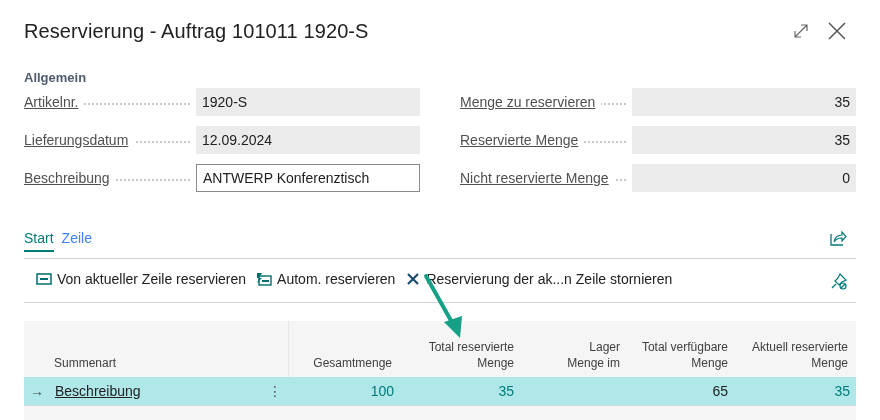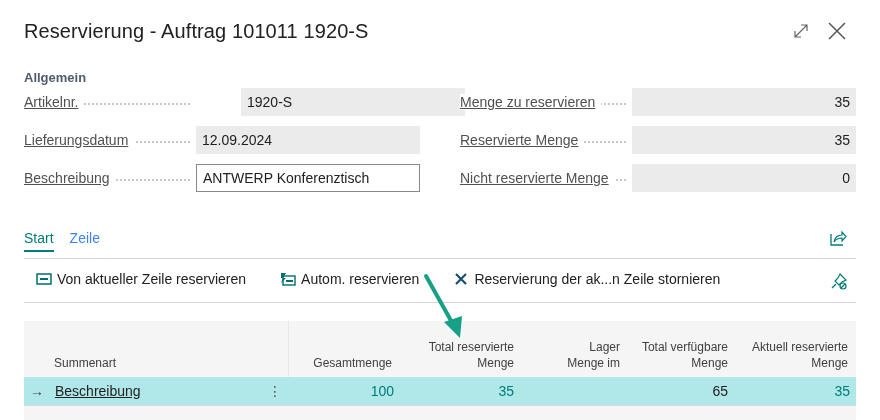--- a/index.html
+++ b/index.html
@@ -13,27 +13,27 @@
   .section-label { position: absolute; left: 24px; top: 70px; font-size: 13px; font-weight: bold; color: #505c6d; }
 
   .field-row { position: absolute; height: 28px; display: flex; align-items: center; }
   .field-label { font-size: 14px; color: #505050; white-space: nowrap; overflow: hidden; position: relative; flex: none; text-decoration: underline; }
   .field-label .txt { background: #fff; padding-right: 6px; position: relative; z-index: 1; }
   .field-label .dots { position: absolute; left: 0; right: 6px; top: 50%; border-bottom: 2px dotted #c8c8c8; transform: translateY(1px); }
   .field-value { height: 28px; background: #ebebeb; font-size: 14px; color: #212121; line-height: 28px; padding: 0 6px; flex: none; }
   .field-value.num { text-align: right; }
   .field-value.editable { background: #fff; border: 1px solid #8a8a8a; line-height: 26px; }
 
-  .tabs { position: absolute; left: 24px; top: 230px; display: flex; gap: 16px; font-size: 14px; }
+  .tabs { position: absolute; left: 24px; top: 230px; display: flex; gap: 8px; font-size: 14px; }
   .tab { padding-bottom: 4px; color: #3b82f6; cursor: pointer; }
   .tab.active { color: #007a7a; border-bottom: 2px solid #007a7a; }
 
   .divider { position: absolute; left: 24px; width: 832px; height: 1px; background: #d4d4d4; }
 
-  .actions { position: absolute; left: 36px; top: 271px; display: flex; gap: 34px; font-size: 14px; color: #212121; align-items: center; }
+  .actions { position: absolute; left: 36px; top: 271px; display: flex; gap: 10px; font-size: 14px; color: #212121; align-items: center; }
   .action { display: flex; align-items: center; gap: 5px; cursor: pointer; white-space: nowrap; }
   .action svg { width: 16px; height: 14px; }
 
   .side-icon { position: absolute; width: 18px; height: 18px; cursor: pointer; }
   .side-icon svg { width: 100%; height: 100%; }
 
   .grid { position: absolute; left: 24px; top: 321px; width: 832px; height: 99px; background: #f5f5f5; }
   .grid-head { position: absolute; left: 0; top: 0; width: 832px; height: 56px; }
   .col-sep { position: absolute; left: 264px; top: 0; width: 1px; height: 56px; background: #e6e6e6; }
   .hcell { position: absolute; font-size: 12px; color: #404040; line-height: 16px; }
@@ -59,21 +59,21 @@
 <div class="hdr-icon" style="left:826px;top:20px;">
   <svg viewBox="0 0 22 22">
       <path d="M3 3 L19 19 M19 3 L3 19" fill="none" stroke="#555" stroke-width="1.5"></path>
     </svg>
 </div>
 
 <div class="section-label">Allgemein</div>
 
 <div class="field-row" style="left:24px;top:88px;">
   <div class="field-label" style="width:172px;"><span class="dots"></span><span class="txt">Artikelnr.</span></div>
-  <div class="field-value" style="width:224px;margin-left:45px;">1920-S</div>
+  <div class="field-value" style="width:224px;">1920-S</div>
 </div>
 <div class="field-row" style="left:24px;top:126px;">
   <div class="field-label" style="width:172px;"><span class="dots"></span><span class="txt">Lieferungsdatum</span></div>
   <div class="field-value" style="width:224px;">12.09.2024</div>
 </div>
 <div class="field-row" style="left:24px;top:164px;">
   <div class="field-label" style="width:172px;"><span class="dots"></span><span class="txt">Beschreibung</span></div>
   <div class="field-value editable" style="width:224px;">ANTWERP Konferenztisch</div>
 </div>
 

